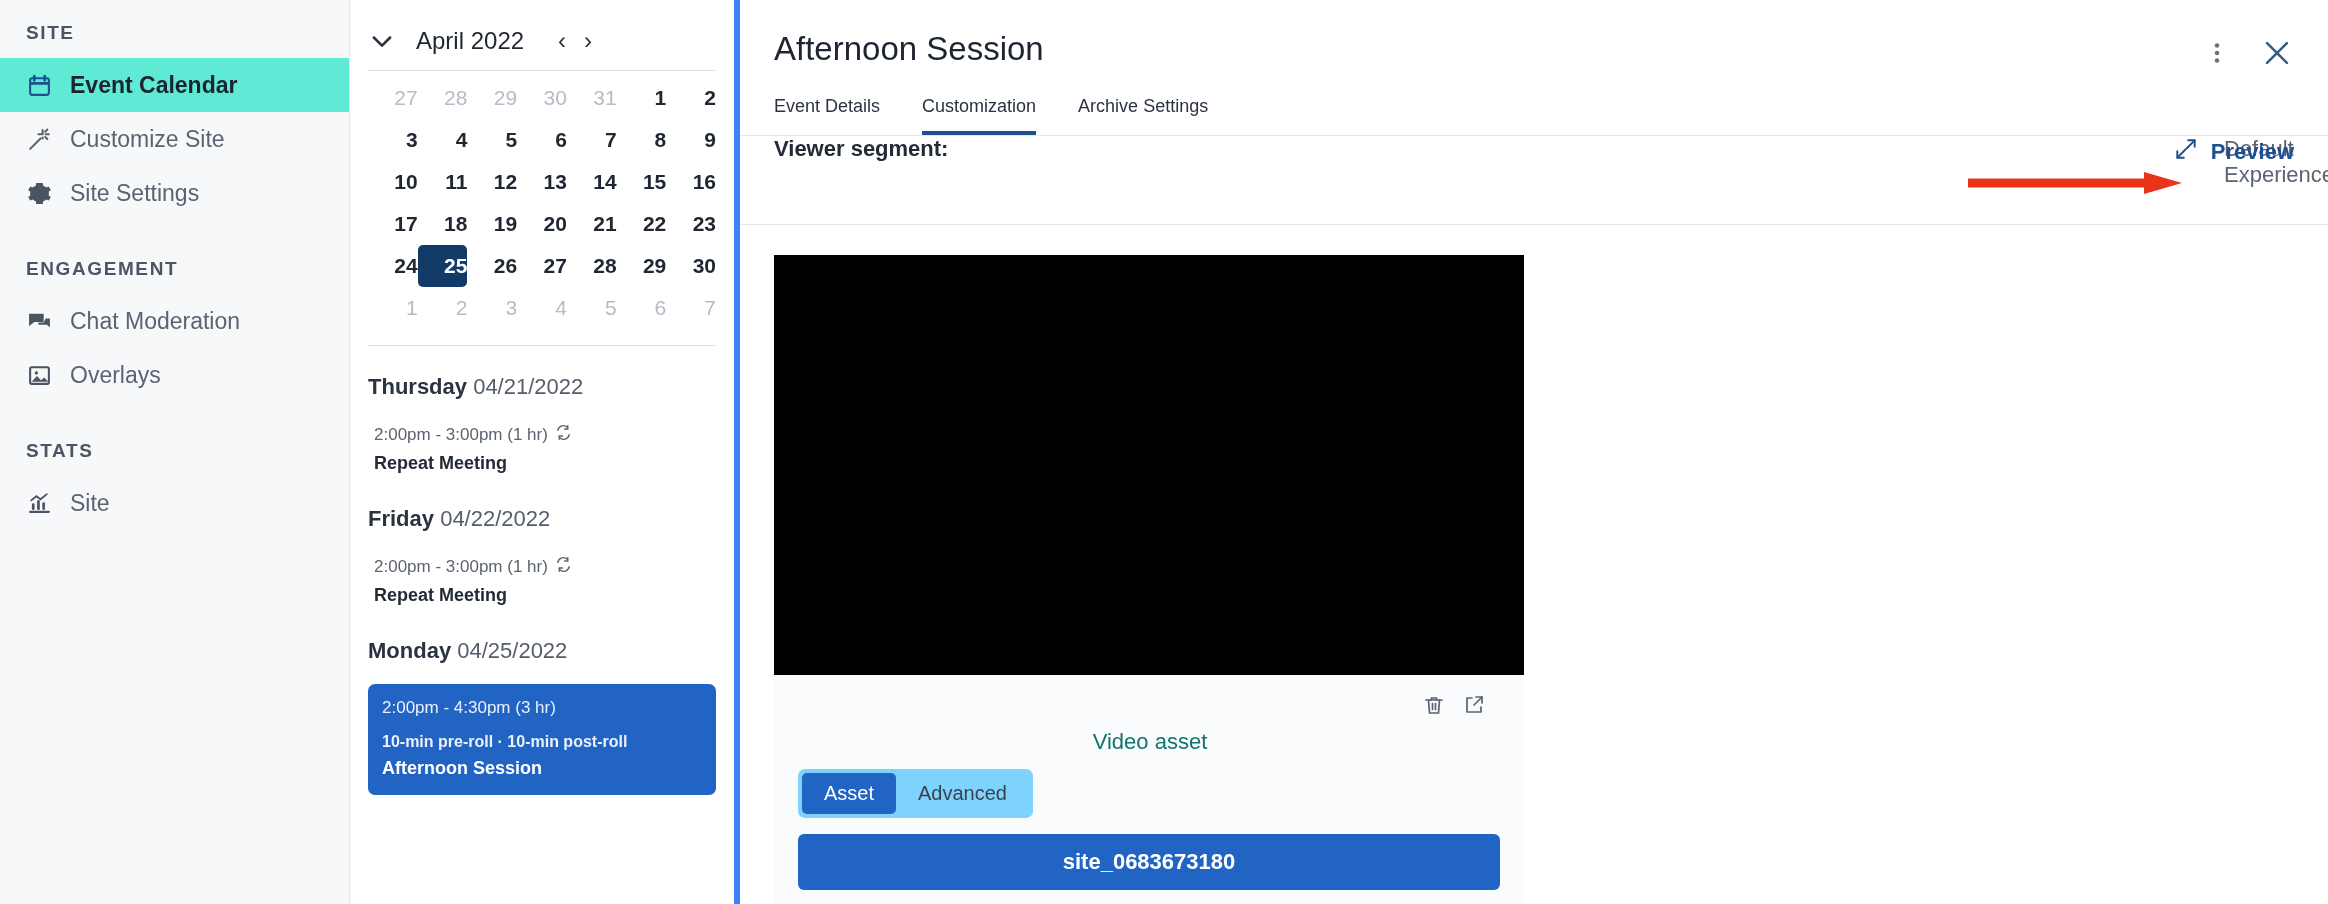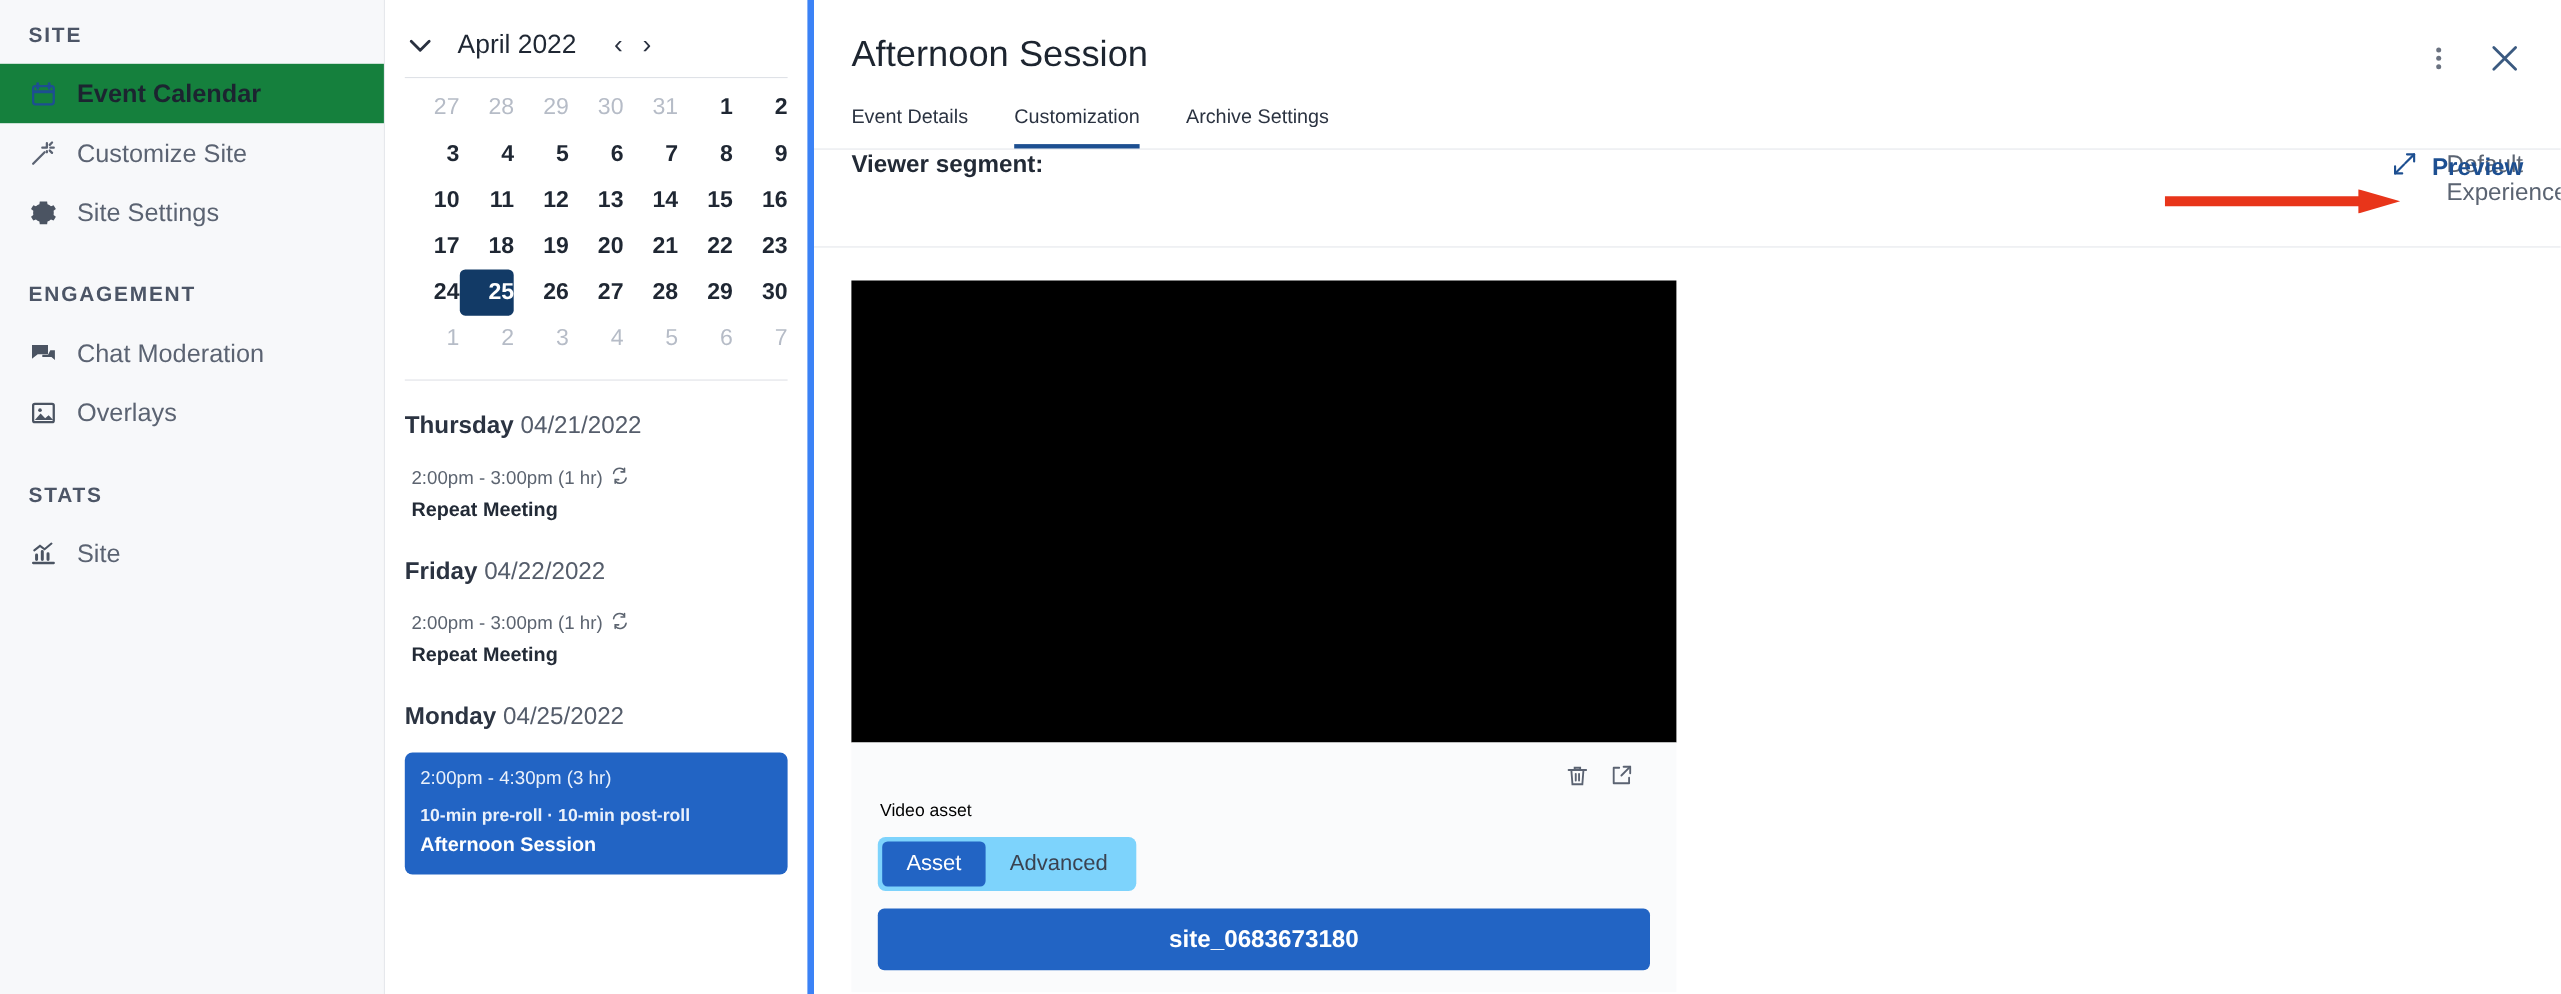--- a/index.html
+++ b/index.html
@@ -28,21 +28,21 @@
     margin-bottom: 14px;
   }
   .nav-section-title.sp { margin-top: 38px; }
   .nav-item {
     display: flex; align-items: center;
     height: 54px;
     padding: 0 26px;
     gap: 18px;
     cursor: pointer;
   }
-  .nav-item.active { background: #15803d; }
+  .nav-item.active { background: #5eead4; }
   .nav-item .label {
     font-size: 23px;
     color: #5b6372;
   }
   .nav-item.active .label { color: #1c2430; font-weight: 600; }
   .nav-icon { width: 26px; height: 26px; display: flex; align-items: center; justify-content: center; flex: 0 0 26px; }
   .nav-icon svg { display: block; }
 
   
   .calcol {
@@ -159,21 +159,21 @@
     margin: 30px 0 0 34px;
     width: 750px; height: 420px;
     background: #000;
   }
   .asset-panel {
     margin-left: 34px; width: 750px;
     background: #fafbfc;
     padding: 10px 24px 20px 24px;
   }
   .asset-icons { display: flex; justify-content: flex-end; gap: 16px; padding: 8px 14px 2px 0; }
-  .asset-label { font-size: 16px; color: #000000; margin: 10px 0 14px 2px; }
+  .asset-label { font-size: 22px; color: #0f766e; margin: 10px 0 14px 2px; text-align: center; }
   .toggle-group {
     display: inline-flex; background: #7dd3fc; border-radius: 7px; padding: 4px;
   }
   .toggle-btn {
     font-size: 20px; padding: 9px 22px; border-radius: 5px;
     color: #3a4250; cursor: pointer;
   }
   .toggle-btn.active { background: #2264c4; color: #fff; }
   .asset-chip {
     margin-top: 16px;

